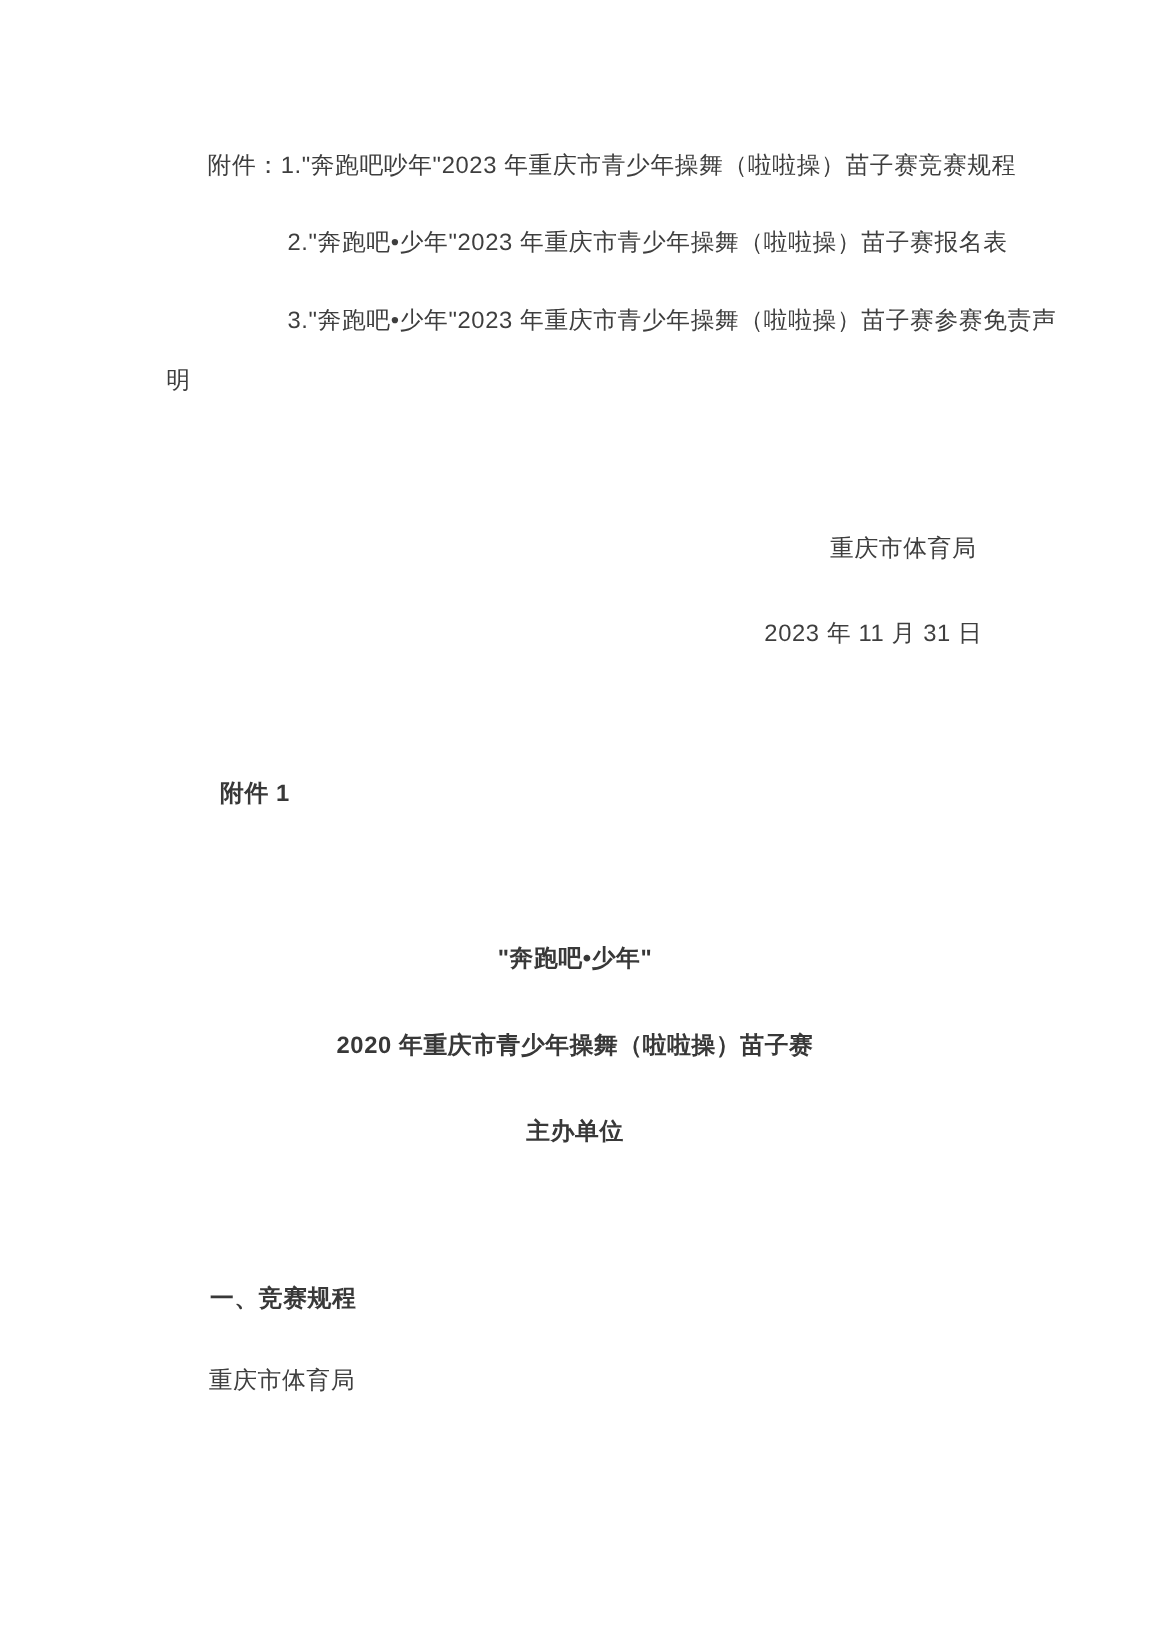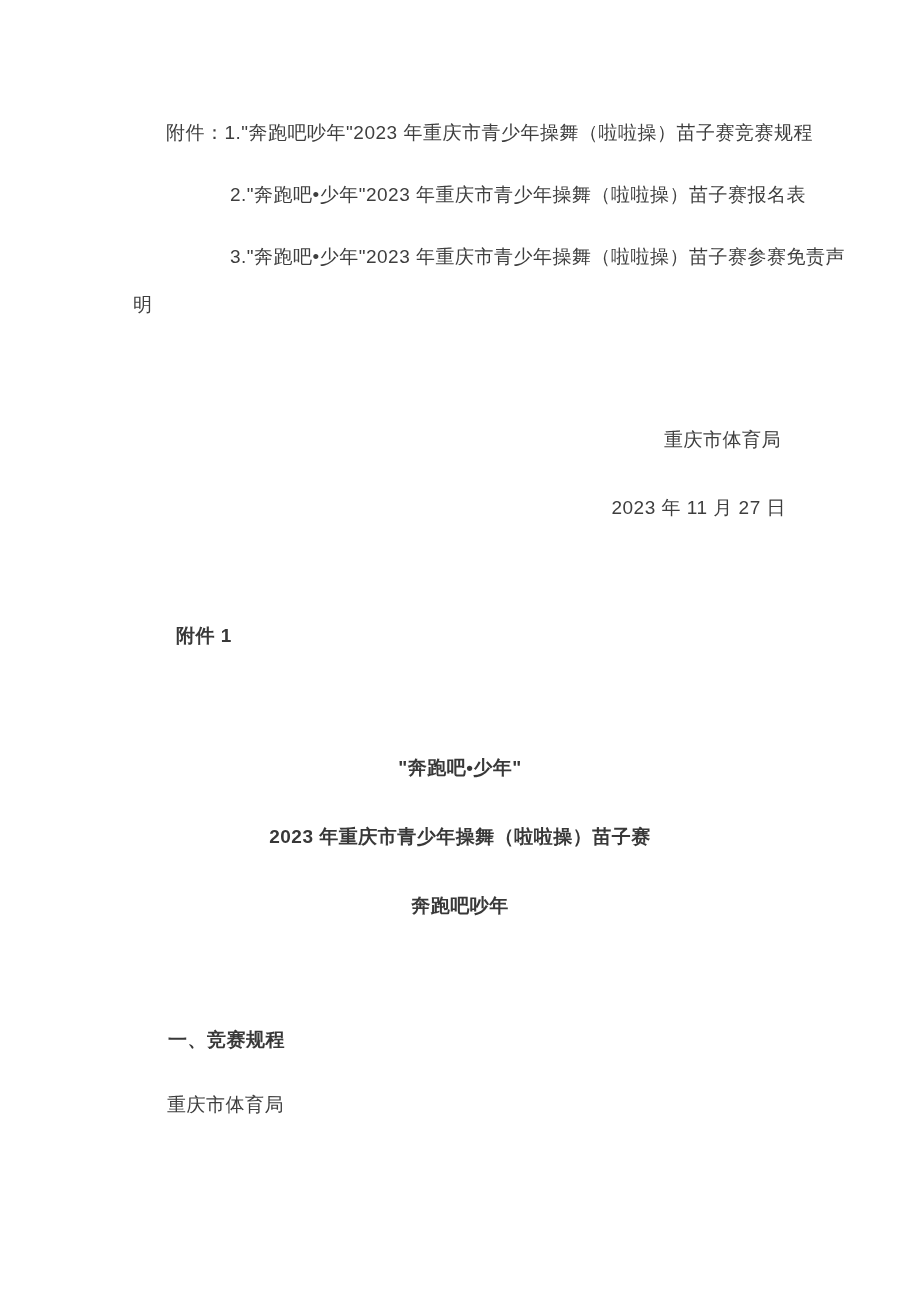--- a/index.html
+++ b/index.html
@@ -45,27 +45,27 @@
   <p class="txt" style="left:166px; top:122px;">附件：1."奔跑吧吵年"2023 年重庆市青少年操舞（啦啦操）苗子赛竞赛规程</p>
 
   <p class="txt" style="left:230px; top:184px;">2."奔跑吧•少年"2023 年重庆市青少年操舞（啦啦操）苗子赛报名表</p>
 
   <p class="txt" style="left:230px; top:246px;">3."奔跑吧•少年"2023 年重庆市青少年操舞（啦啦操）苗子赛参赛免责声</p>
 
   <p class="txt" style="left:133px; top:294px;">明</p>
 
   <p class="txt right-anchored" style="right:139px; top:429px;">重庆市体育局</p>
 
-  <p class="txt right-anchored" style="right:134px; top:497px;">2023 年 11 月 27 日</p>
+  <p class="txt right-anchored" style="right:134px; top:497px;">2023 年 11 月 31 日</p>
 
   <p class="txt bold" style="left:129px; top:625px;padding-left:47px;">附件 1</p>
 
   <p class="txt bold centered" style="top:757px;">"奔跑吧•少年"</p>
 
-  <p class="txt bold centered" style="top:826px;">2023 年重庆市青少年操舞（啦啦操）苗子赛</p>
+  <p class="txt bold centered" style="top:826px;">2020 年重庆市青少年操舞（啦啦操）苗子赛</p>
 
-  <p class="txt bold centered" style="top:895px;">奔跑吧吵年</p>
+  <p class="txt bold centered" style="top:895px;">主办单位</p>
 
   <p class="txt bold" style="left:168px; top:1029px;">一、竞赛规程</p>
 
   <p class="txt" style="left:167px; top:1094px;">重庆市体育局</p>
 
 </div>
 
 </body></html>

